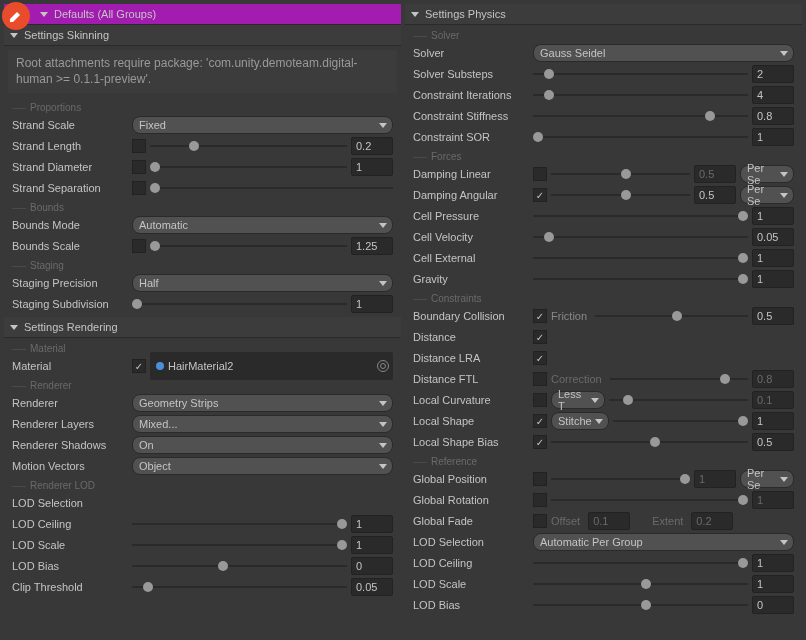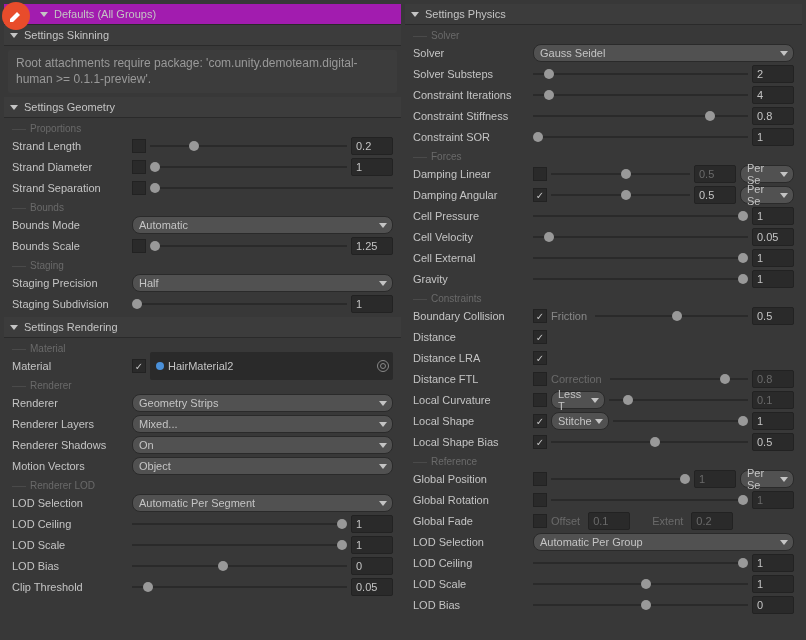--- a/index.html
+++ b/index.html
@@ -47,26 +47,28 @@
       <span class="tri"></span>
       <span>Defaults (All Groups)</span>
     </div>
 
 <div class="hdr">
       <span class="tri"></span>
       <span>Settings Skinning</span>
     </div>
 <div class="note">Root attachments require package: 'com.unity.demoteam.digital-human &gt;= 0.1.1-preview'.</div>
 
-<div class="hdr">
-      <span class="tri"></span>
-      <span>Settings Geometry</span>
-    </div>
 <div class="sec">
 <div class="subh">Proportions</div>
+<div class="row">
+        <span class="lbl">Strand Scale</span>
+        <div class="dd">
+          <span>Fixed</span>
+        </div>
+      </div>
 <div class="row">
         <span class="lbl">Strand Length</span>
         <div class="cb"></div>
         <div class="sld">
           <div class="knob" style="left:20%"></div>
         </div>
         <div class="val">0.2</div>
       </div>
 <div class="row">
         <span class="lbl">Strand Diameter</span>
@@ -150,23 +152,20 @@
       </div>
 <div class="row">
         <span class="lbl">Motion Vectors</span>
         <div class="dd">
           <span>Object</span>
         </div>
       </div>
 <div class="subh">Renderer LOD</div>
 <div class="row">
         <span class="lbl">LOD Selection</span>
-        <div class="dd">
-          <span>Automatic Per Segment</span>
-        </div>
       </div>
 <div class="row">
         <span class="lbl">LOD Ceiling</span>
         <div class="sld">
           <div class="knob" style="right:0"></div>
         </div>
         <div class="val">1</div>
       </div>
 <div class="row">
         <span class="lbl">LOD Scale</span>

